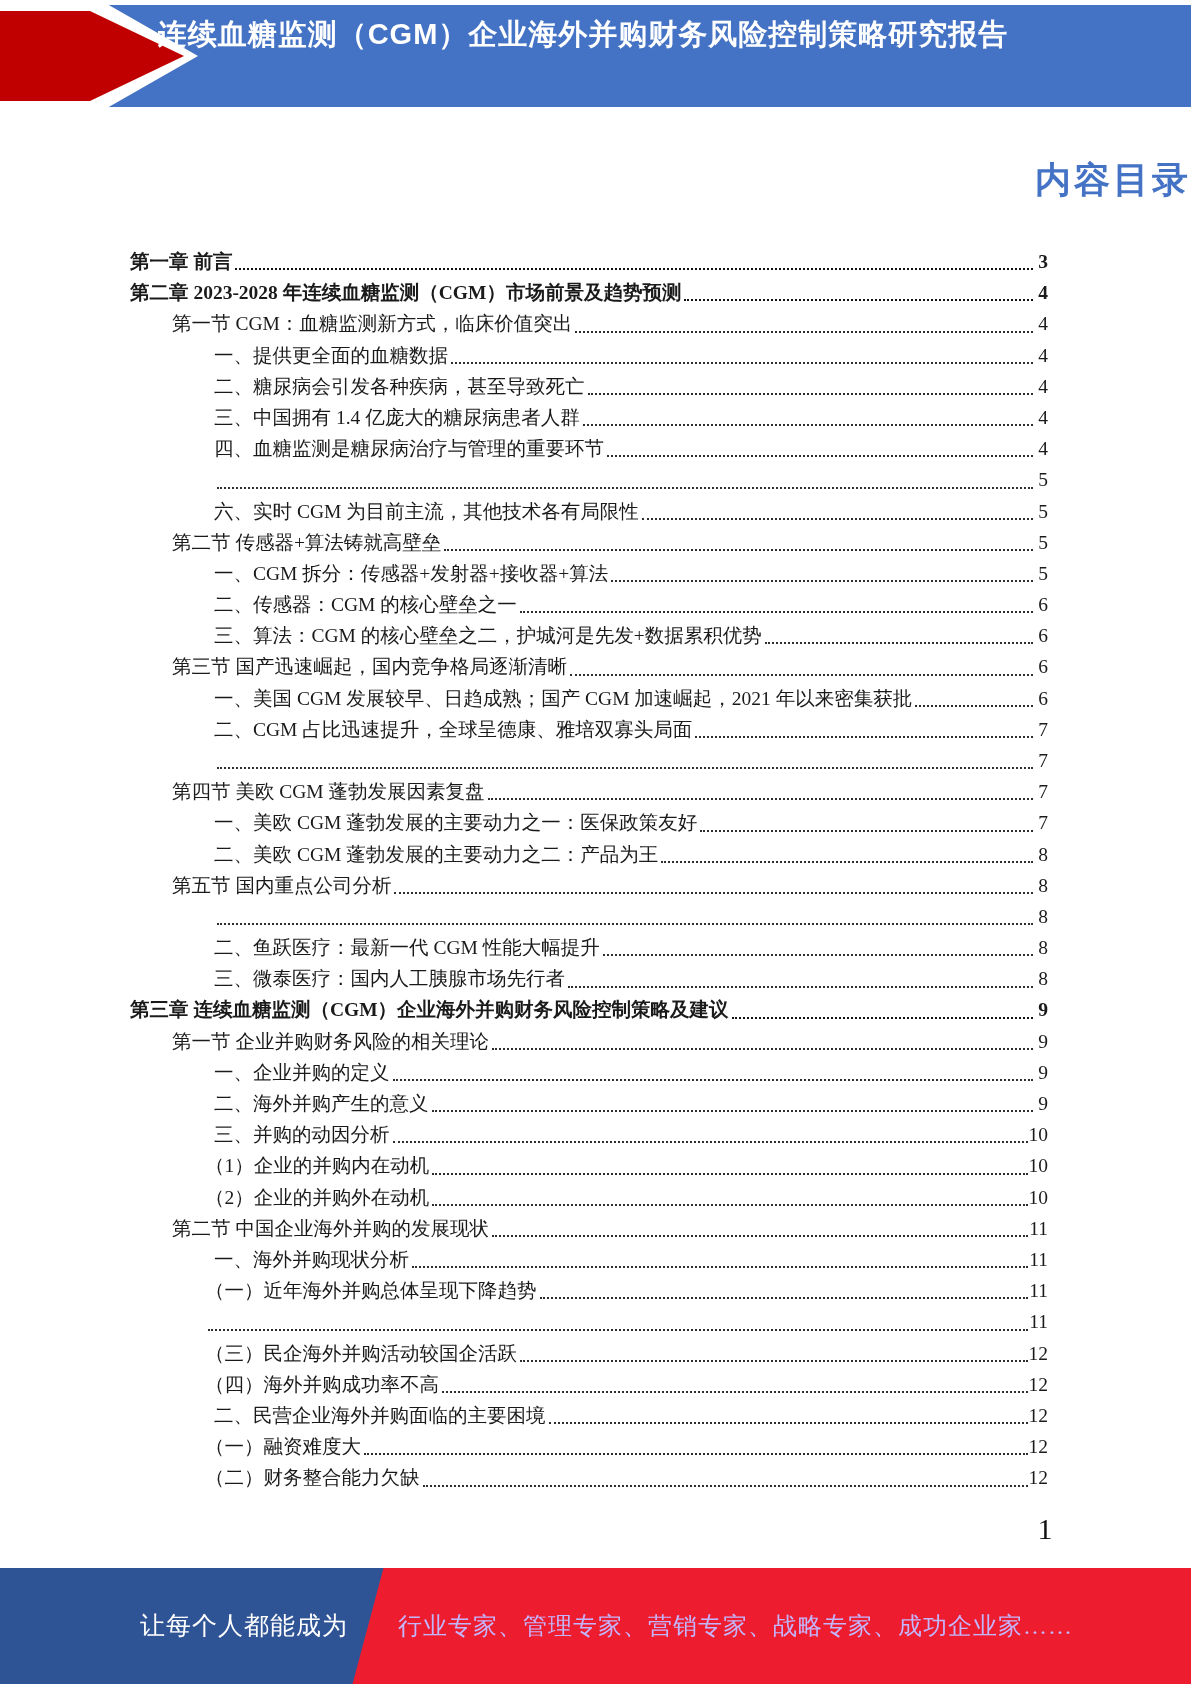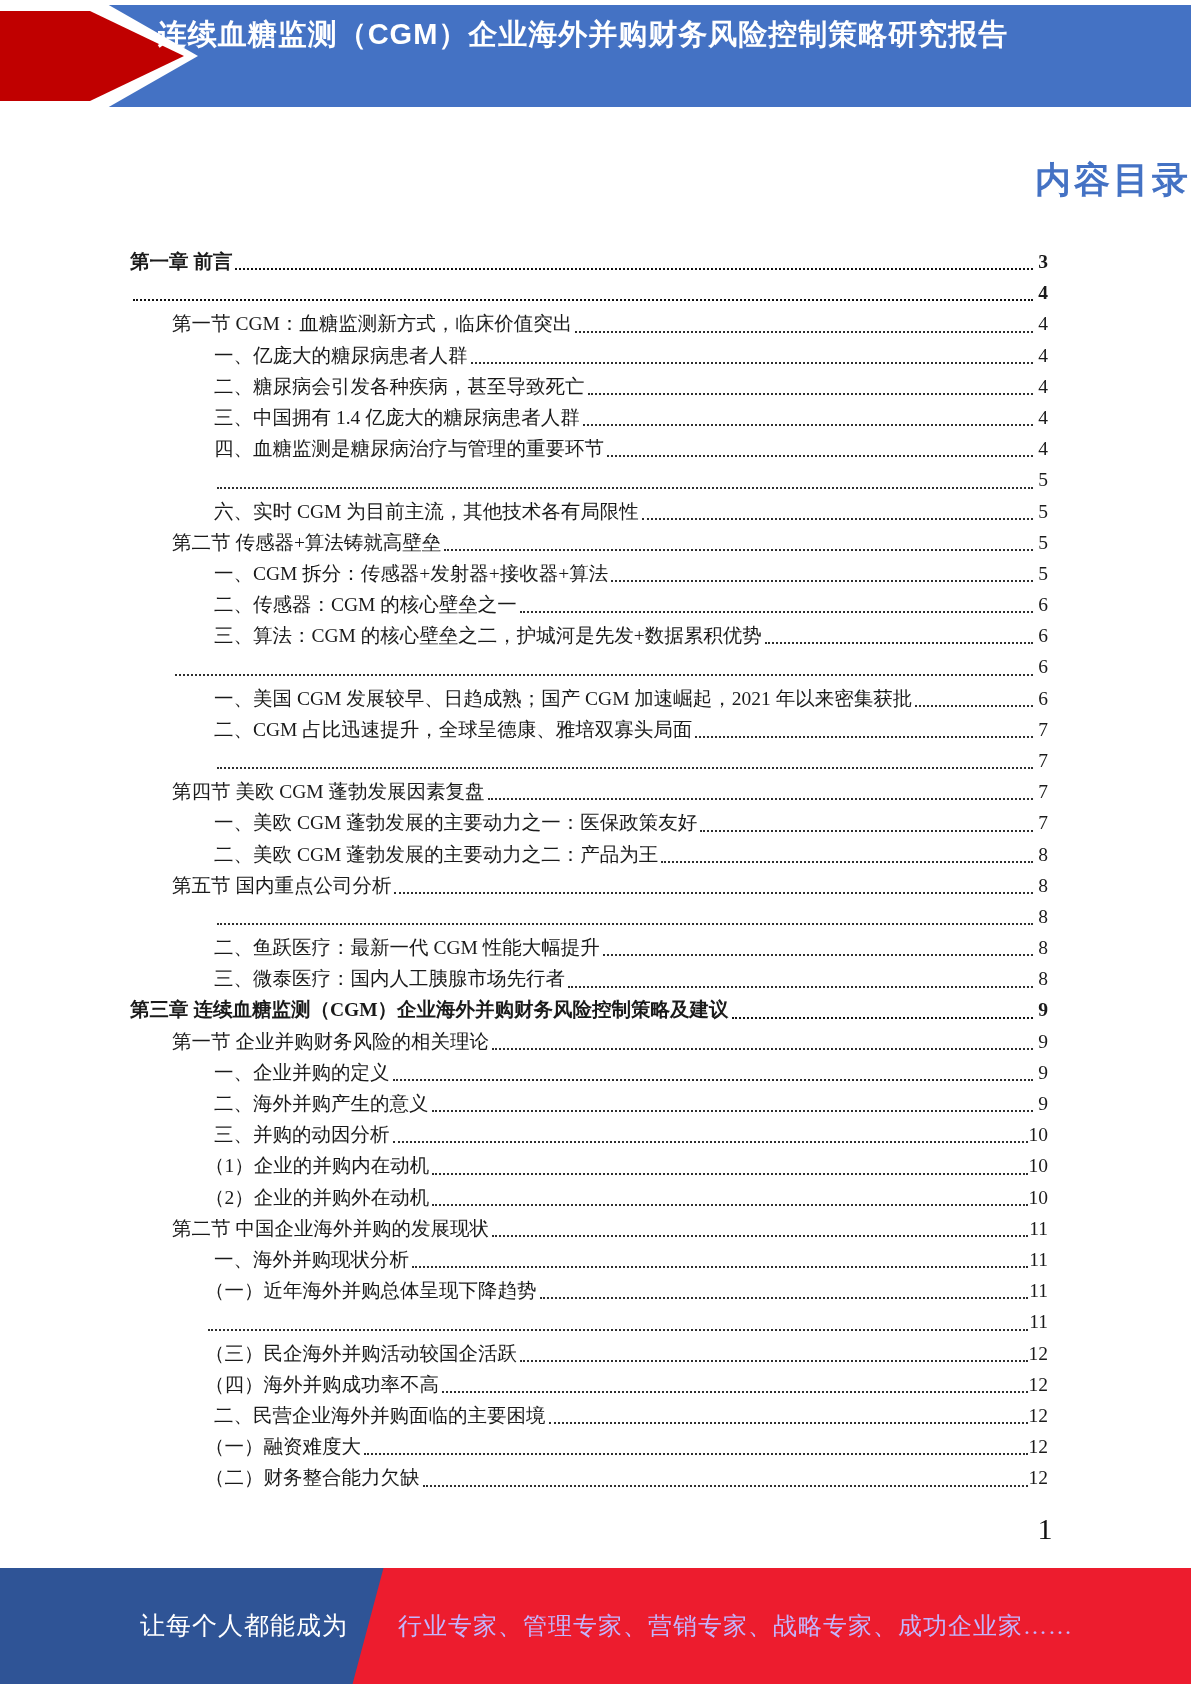--- a/index.html
+++ b/index.html
@@ -61,30 +61,31 @@
 
   <div class="toc-title">内容目录</div>
 
   <div class="toc">
       <div class="toc-row lvl-1 bold">
       <span class="t">第一章 前言</span>
       <span class="dots"></span>
       <span class="pg">3</span>
     </div>
       <div class="toc-row lvl-1 bold">
+      <span class="t">第二章 2023-2028 年连续血糖监测（CGM）市场前景及趋势预测</span>
       <span class="dots"></span>
       <span class="pg">4</span>
     </div>
       <div class="toc-row lvl-2">
       <span class="t">第一节 CGM：血糖监测新方式，临床价值突出</span>
       <span class="dots"></span>
       <span class="pg">4</span>
     </div>
       <div class="toc-row lvl-3">
-      <span class="t">一、亿庞大的糖尿病患者人群</span>
+      <span class="t">一、提供更全面的血糖数据</span>
       <span class="dots"></span>
       <span class="pg">4</span>
     </div>
       <div class="toc-row lvl-3">
       <span class="t">二、糖尿病会引发各种疾病，甚至导致死亡</span>
       <span class="dots"></span>
       <span class="pg">4</span>
     </div>
       <div class="toc-row lvl-3">
       <span class="t">三、中国拥有 1.4 亿庞大的糖尿病患者人群</span>
@@ -119,20 +120,21 @@
       <span class="t">二、传感器：CGM 的核心壁垒之一</span>
       <span class="dots"></span>
       <span class="pg">6</span>
     </div>
       <div class="toc-row lvl-3">
       <span class="t">三、算法：CGM 的核心壁垒之二，护城河是先发+数据累积优势</span>
       <span class="dots"></span>
       <span class="pg">6</span>
     </div>
       <div class="toc-row lvl-2">
+      <span class="t">第三节 国产迅速崛起，国内竞争格局逐渐清晰</span>
       <span class="dots"></span>
       <span class="pg">6</span>
     </div>
       <div class="toc-row lvl-3">
       <span class="t">一、美国 CGM 发展较早、日趋成熟；国产 CGM 加速崛起，2021 年以来密集获批</span>
       <span class="dots"></span>
       <span class="pg">6</span>
     </div>
       <div class="toc-row lvl-3">
       <span class="t">二、CGM 占比迅速提升，全球呈德康、雅培双寡头局面</span>

